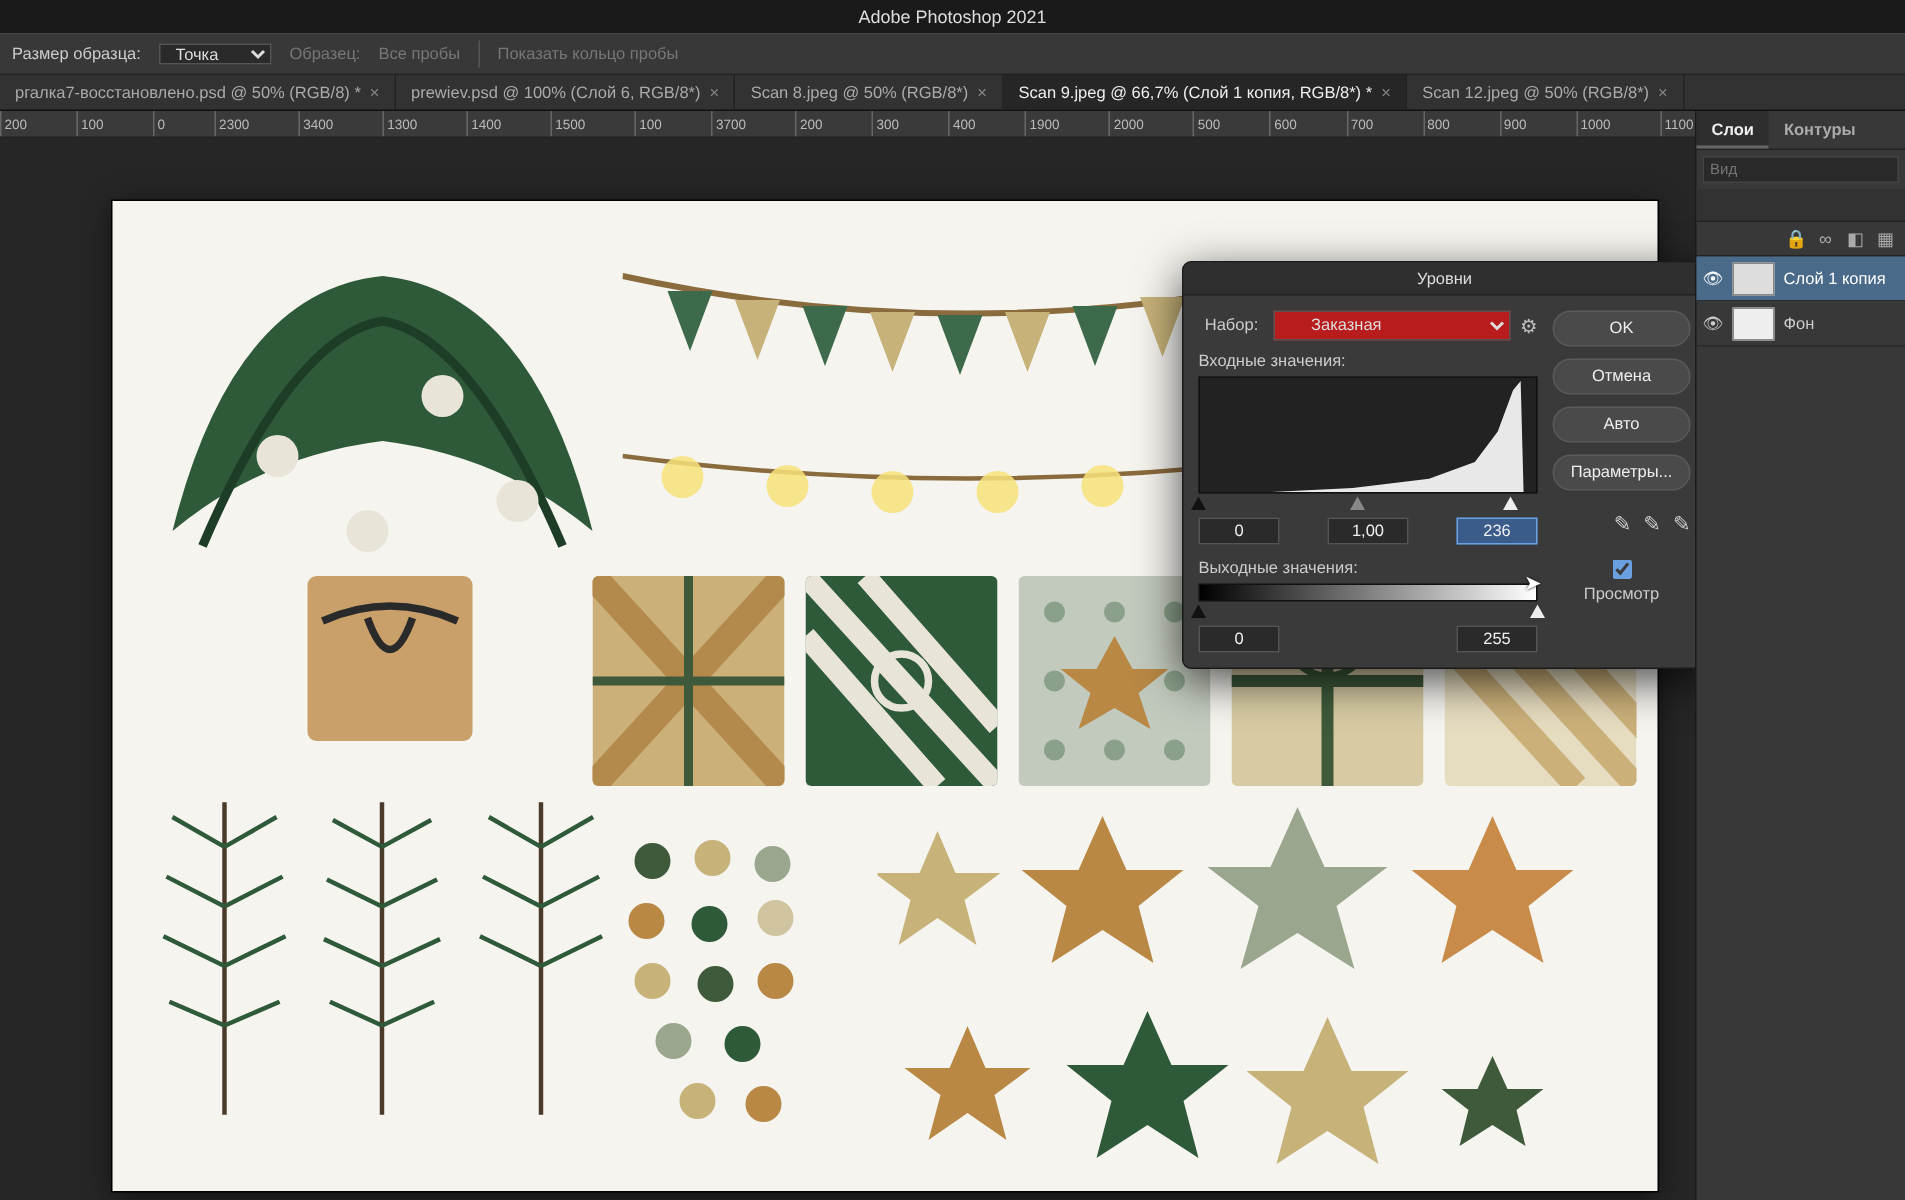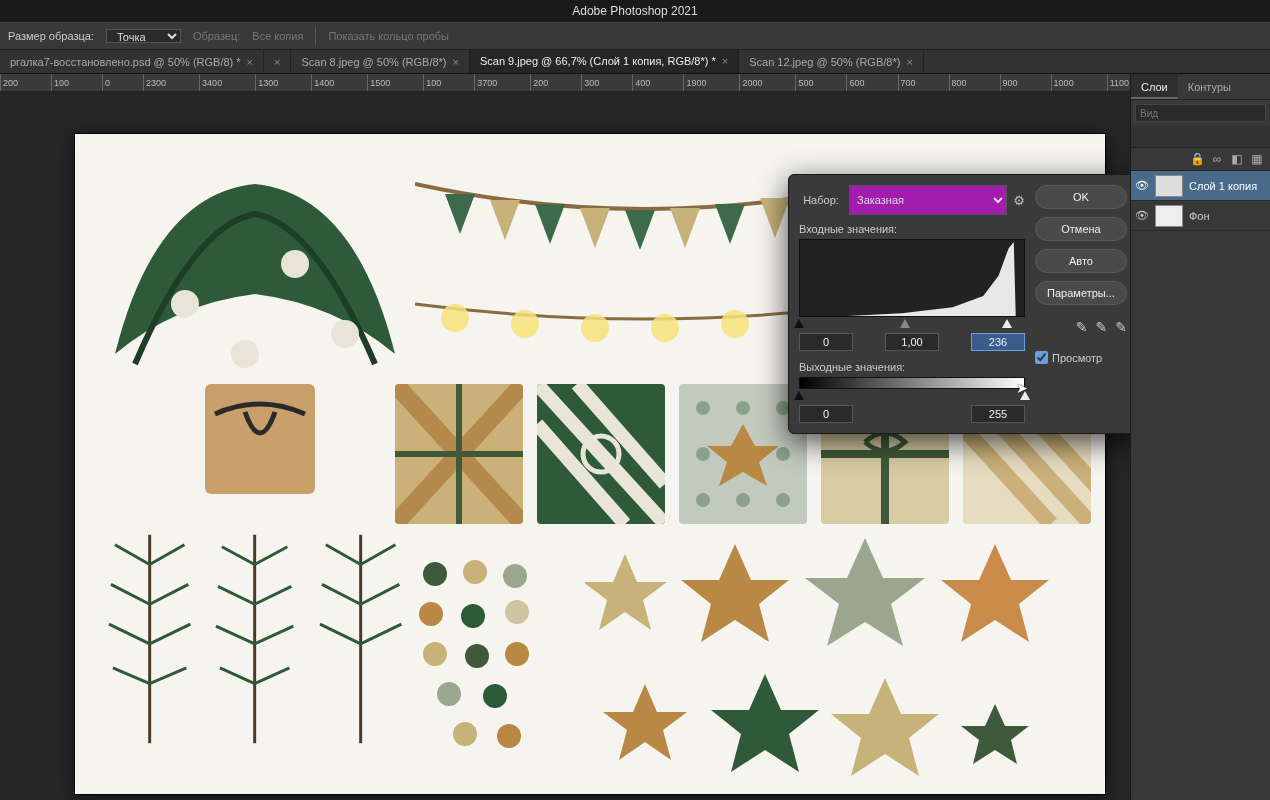--- a/index.html
+++ b/index.html
@@ -6,31 +6,31 @@
 body { background: #1a1a1a; width: 1270px; height: 800px; overflow: hidden; color: #ccc; font-size: 11px; }
 
 .titlebar { height: 22px; background: #1a1a1a; text-align: center; line-height: 22px; color: #ddd; font-size: 12px; }
 .optionsbar { height: 28px; background: #383838; border-top: 1px solid #444; border-bottom: 1px solid #222; display: flex; align-items: center; padding: 0 8px; gap: 12px; }
 .optionsbar .label { color: #ccc; }
 .optionsbar select { background: #2a2a2a; color: #ddd; border: 1px solid #555; height: 14px; font-size: 11px; padding: 0 18px 0 6px; }
 .optionsbar .muted { color: #777; }
 
 .tabbar { height: 24px; background: #323232; display: flex; align-items: stretch; border-bottom: 1px solid #111; overflow: hidden; }
 .tab { padding: 0 10px; line-height: 24px; color: #aaa; border-right: 1px solid #222; font-size: 11px; white-space: nowrap; display: flex; align-items: center; gap: 6px; }
-.tab.active { background: #262626; color: #eee; align-items: flex-end; }
+.tab.active { background: #262626; color: #eee; }
 .tab .x { color: #888; }
 
 .workspace { position: relative; height: 726px; display: flex; }
 .canvas-area { flex: 1; background: #262626; position: relative; overflow: hidden; }
 .ruler-h { height: 18px; background: #3a3a3a; border-bottom: 1px solid #222; color: #bbb; font-size: 9px; display: flex; align-items: center; overflow: hidden; white-space: nowrap; position: relative; gap: 33px; }
 .ruler-h span { display: inline-block; width: 50px; text-align: left; padding-left: 2px; height: 100%; line-height: 18px; border-left: 1px solid #666; }
 .artboard { position: absolute; left: 75px; top: 60px; width: 1030px; height: 660px; background: #f5f4ef; box-shadow: 0 0 0 1px #000, 0 4px 18px rgba(0,0,0,.6); }
 
 .side-panel { width: 140px; background: #383838; border-left: 1px solid #1a1a1a; }
-.panel-tabs { display: flex; height: 26px; border-bottom: 1px solid #222; }
+.panel-tabs { display: flex; height: 26px; border-bottom: 1px solid #222; font-weight: bold; }
 .panel-tabs div { padding: 0 10px; line-height: 26px; color: #aaa; font-size: 11px; }
 .panel-tabs div.active { background: #2e2e2e; color: #eee; border-bottom: 2px solid #666; }
 .panel-row { height: 22px; background: #323232; border-bottom: 1px solid #222; }
 .panel-search { padding: 4px; }
 .panel-search input { width: 100%; background: #2a2a2a; border: 1px solid #444; color: #999; height: 18px; font-size: 10px; padding: 0 4px; }
 .panel-icons { display: flex; gap: 6px; padding: 4px 6px; border-bottom: 1px solid #222; justify-content: flex-end; }
 .panel-icons span { width: 14px; height: 14px; color: #aaa; font-size: 12px; line-height: 14px; text-align: center; }
 .layer-item { display: flex; align-items: center; height: 30px; padding: 0 4px; border-bottom: 1px solid #2a2a2a; gap: 6px; }
 .layer-item.sel { background: #4a6a8a; color: #fff; }
 .eye { width: 14px; text-align: center; }
@@ -39,37 +39,37 @@
 
 .levels-dialog { position: absolute; left: 788px; top: 100px; width: 350px; background: #3a3a3a; border: 1px solid #1a1a1a; box-shadow: 0 8px 30px rgba(0,0,0,.7); border-radius: 6px; overflow: hidden; z-index: 50; }
 .dlg-title { height: 22px; background: #2f2f2f; text-align: center; line-height: 22px; color: #ddd; font-size: 11px; border-bottom: 1px solid #222; }
 .dlg-body { display: flex; padding: 10px; gap: 10px; }
 .dlg-left { flex: 1; }
 .dlg-right { width: 92px; display: flex; flex-direction: column; gap: 8px; }
 .btn { background: #4a4a4a; border: 1px solid #5a5a5a; color: #eee; height: 24px; border-radius: 14px; font-size: 11px; }
 .btn.primary { background: #4a4a4a; }
 .formrow { display: flex; align-items: center; gap: 6px; margin-bottom: 8px; }
 .formrow label { width: 44px; text-align: center; color: #ccc; }
-.formrow select, .formrow .sel { flex: 1; background: #a21caf; border: 1px solid #555; color: #ddd; height: 30px; font-size: 11px; padding: 0 3px; }
+.formrow select, .formrow .sel { flex: 1; background: #b91c1c; border: 1px solid #555; color: #ddd; height: 20px; font-size: 11px; padding: 0 20px; }
 .gear { color: #bbb; font-size: 13px; }
 .section-label { color: #ccc; margin: 4px 0; font-size: 11px; }
 .hist { height: 78px; background: #222; border: 1px solid #111; position: relative; overflow: hidden; }
 .hist svg { position: absolute; inset: 0; }
 .slider-track { height: 10px; position: relative; margin: 2px 0 4px; }
 .tri { position: absolute; top: 0; width: 0; height: 0; border-left: 5px solid transparent; border-right: 5px solid transparent; }
 .tri.black { border-bottom: 9px solid #111; }
 .tri.gray  { border-bottom: 9px solid #888; }
 .tri.white { border-bottom: 9px solid #eee; }
 .val-row { display: flex; justify-content: space-between; }
 .val-row input { width: 54px; background: #2a2a2a; border: 1px solid #555; color: #eee; height: 18px; font-size: 11px; text-align: center; }
 .val-row input.hot { background: #3b5b8a; border-color: #6aa0e0; }
 .gradient { height: 12px; background: linear-gradient(to right, #000, #fff); border: 1px solid #111; }
 .eyedroppers { display: flex; gap: 8px; justify-content: flex-end; margin-top: 6px; }
 .eyedroppers span { font-size: 14px; color: #ccc; }
-.preview-row { margin-top: 8px; display: flex; align-items: center; gap: 4px; }
+.preview-row { margin-top: 8px; display: flex; align-items: center; gap: 4px; flex-direction: column; }
 .preview-row input[type=checkbox] { accent-color: #6aa0e0; }
 
 .cursor-arrow { position: absolute; left: 1016px; top: 306px; z-index: 60; color: #fff; font-size: 14px; text-shadow: 0 0 2px #000; pointer-events:none; }
 
 
 .wc { position: absolute; }
 .bush { left: 20px; top: 20px; width: 310px; height: 340px; }
 .bunting { left: 340px; top: 30px; width: 460px; height: 110px; }
 .lights { left: 340px; top: 150px; width: 460px; height: 60px; }
 .gifts { left: 320px; top: 250px; width: 700px; height: 210px; display: flex; gap: 14px; }
@@ -81,31 +81,32 @@
 </style>
 </head>
 <body>
 
 <div class="titlebar">Adobe Photoshop 2021</div>
 
 <div class="optionsbar">
   <span class="label">Размер образца:</span>
   <select><option>Точка</option></select>
   <span class="muted">Образец:</span>
-  <span class="muted">Все копия</span>
+  <span class="muted">Все пробы</span>
   <span style="width:1px;height:18px;background:#555;"></span>
   <span class="muted">Показать кольцо пробы</span>
 </div>
 
 <div class="tabbar">
   <div class="tab">
       <span>ргалка7-восстановлено.psd @ 50% (RGB/8) *</span>
       <span class="x">×</span>
     </div>
   <div class="tab">
+      <span>prewiev.psd @ 100% (Слой 6, RGB/8*)</span>
       <span class="x">×</span>
     </div>
   <div class="tab">
       <span>Scan 8.jpeg @ 50% (RGB/8*)</span>
       <span class="x">×</span>
     </div>
   <div class="tab active">
       <span>Scan 9.jpeg @ 66,7% (Слой 1 копия, RGB/8*) *</span>
       <span class="x">×</span>
     </div>
@@ -265,20 +266,21 @@
           <polygon points="410,10 426,46 464,46 434,70 444,108 410,86 376,108 386,70 356,46 394,46" fill="#c98b4a"></polygon>
           <polygon points="60,150 72,178 102,178 78,196 86,226 60,208 34,226 42,196 18,178 48,178" fill="#b88844"></polygon>
           <polygon points="180,140 196,176 234,176 204,200 214,238 180,216 146,238 156,200 126,176 164,176" fill="#2f5a3a"></polygon>
           <polygon points="300,144 316,180 354,180 324,204 334,242 300,220 266,242 276,204 246,180 284,180" fill="#c7b27a"></polygon>
           <polygon points="410,170 420,192 444,192 426,206 432,230 410,216 388,230 394,206 376,192 400,192" fill="#3e5a3a"></polygon>
         </g>
       </svg>
     </div>
 
     <div class="levels-dialog">
+      <div class="dlg-title">Уровни</div>
       <div class="dlg-body">
         <div class="dlg-left">
           <div class="formrow">
             <label>Набор:</label>
             <select class="sel"><option>Заказная</option></select>
             <span class="gear">⚙</span>
           </div>
           <div class="section-label">Входные значения:</div>
           <div class="hist">
             <svg viewBox="0 0 220 78" preserveAspectRatio="none">

